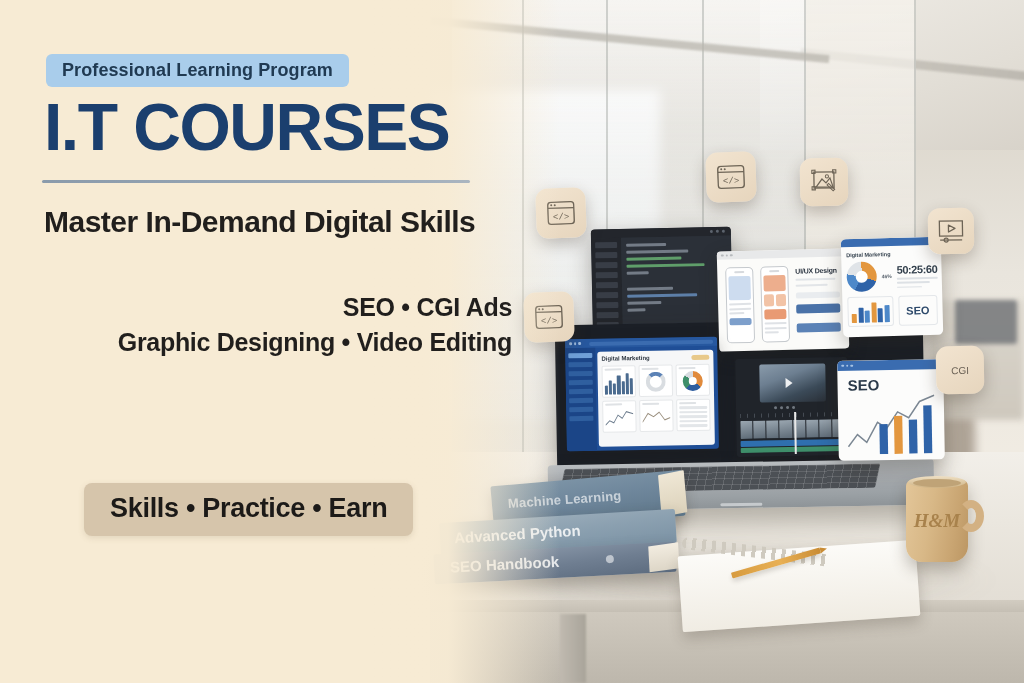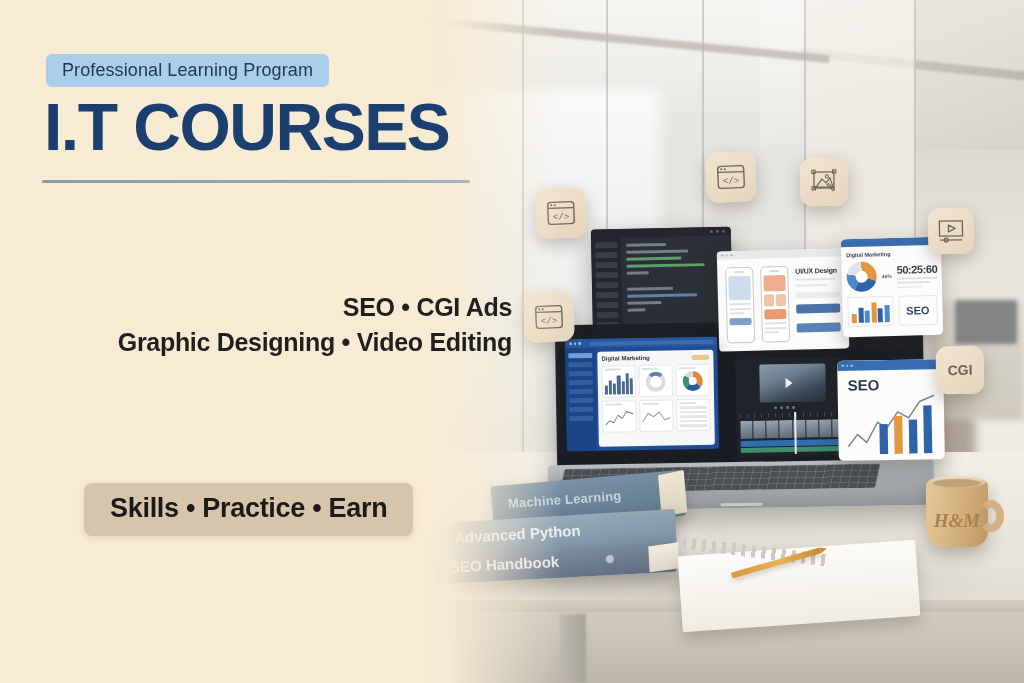--- a/index.html
+++ b/index.html
@@ -229,25 +229,24 @@
   }
   .book-bot .ttl { position:absolute; left:16px; top:5px; font-size:15px; font-weight:600;
     color:rgba(255,255,255,.82); }
   .book-bot .pages { position:absolute; right:-3px; top:2px; width:30px; height:26px;
     background:linear-gradient(180deg,#f2ece0,#ddd6c7); transform:skewY(-5deg); }
   .book-dot { position:absolute; right:62px; top:10px; width:8px; height:8px; border-radius:50%;
     background:rgba(255,255,255,.55); }
 
   
   .mug {
-    position:absolute; left:906px; top:480px; width:62px; height:67px;
+    position:absolute; left:906px; top:480px; width:62px; height:82px;
     background:linear-gradient(100deg,#e3c699 0%,#d8b887 40%,#c9a572 75%,#bb9663 100%);
     border-radius:6px 6px 16px 16px;
     box-shadow:0 8px 16px rgba(60,50,34,.3);
-    margin-left:20px;
   }
   .mug-top { position:absolute; left:2px; top:-4px; width:58px; height:12px; border-radius:50%;
     background:linear-gradient(180deg,#efe0c4,#cdb284); }
   .mug-coffee { position:absolute; left:7px; top:-1px; width:48px; height:8px; border-radius:50%;
     background:#bfa377; }
   .mug-handle { position:absolute; right:-16px; top:20px; width:26px; height:32px;
     border:8px solid #d3b183; border-left-color:transparent; border-radius:50%; }
   .mug-logo { position:absolute; left:0; right:0; top:30px; text-align:center;
     font-family:"Liberation Serif", serif; font-style:italic; font-weight:700;
     font-size:19px; color:#a8824c; }
@@ -309,33 +308,33 @@
     border-radius:12px; box-shadow:0 6px 16px rgba(60,48,32,.28);
     display:flex; align-items:center; justify-content:center;
   }
   .tile svg { display:block; }
   .t1 { left:536px; top:188px; width:50px; height:50px; transform:rotate(-2deg); }
   .t2 { left:524px; top:292px; width:50px; height:50px; transform:rotate(-2deg); }
   .t3 { left:706px; top:152px; width:50px; height:50px; transform:rotate(-2deg); }
   .t4 { left:800px; top:158px; width:48px; height:48px; transform:rotate(-1deg); }
   .t5 { left:928px; top:208px; width:46px; height:46px; transform:rotate(-1deg); }
   .t6 { left:936px; top:346px; width:48px; height:48px; transform:rotate(-1deg);
-        font-size:14px; font-weight:700; color:#6b6256; font-family:"Liberation Sans",sans-serif; }
+        font-size:10px; font-weight:400; color:#6b6256; font-family:"Liberation Sans",sans-serif; }
 
   
   .left-wash {
     position:absolute; left:0; top:0; width:560px; height:683px;
     background:linear-gradient(90deg,#f7ebd4 0%,#f7ebd4 62%,rgba(247,235,212,.96) 80%,rgba(247,235,212,0) 100%);
   }
   .content { position:absolute; left:0; top:0; width:560px; height:683px; }
 
   .badge {
     position:absolute; left:46px; top:54px;
     background:#a9cdeb; color:#1c3category; border-radius:6px;
-    padding:7px 16px 8px; font-size:18px; font-weight:400; color:#203a52;
+    padding:7px 16px 8px; font-size:18px; font-weight:700; color:#203a52;
     letter-spacing:.1px; line-height:1;
   }
   .headline {
     position:absolute; left:44px; top:94px;
     font-size:66px; font-weight:800; color:#1b3f6e;
     letter-spacing:-1.5px; line-height:1;
   }
   .rule { position:absolute; left:42px; top:180px; width:428px; height:3px;
     background:linear-gradient(90deg,#8b9bab,#9aa8b6 70%,#aab5c0); border-radius:2px; }
   .subhead {
@@ -690,20 +689,21 @@
     <div class="mug-top"></div>
     <div class="mug-coffee"></div>
     <div class="mug-logo">H&amp;M</div>
   </div>
 
   <div class="left-wash"></div>
   <div class="content">
     <div class="badge">Professional Learning Program</div>
     <h1 class="headline">I.T COURSES</h1>
     <div class="rule"></div>
+    <h2 class="subhead">Master In-Demand Digital Skills</h2>
 
     <div class="courses">
       <div>SEO • CGI Ads</div>
       <div>Graphic Designing • Video Editing</div>
     </div>
 
     <div class="cta">Skills • Practice • Earn</div>
   </div>
 
 </div>

